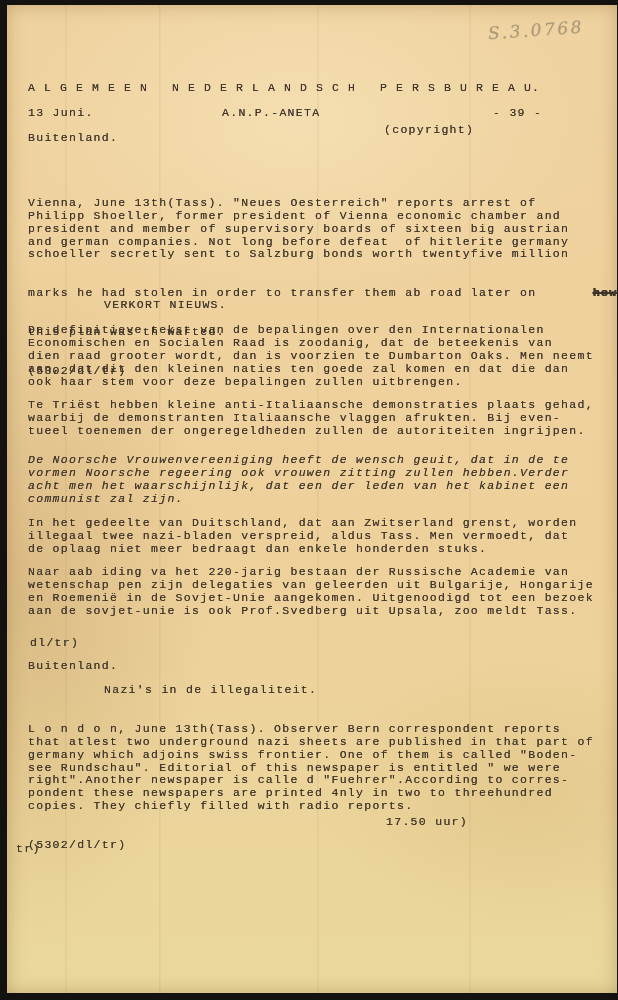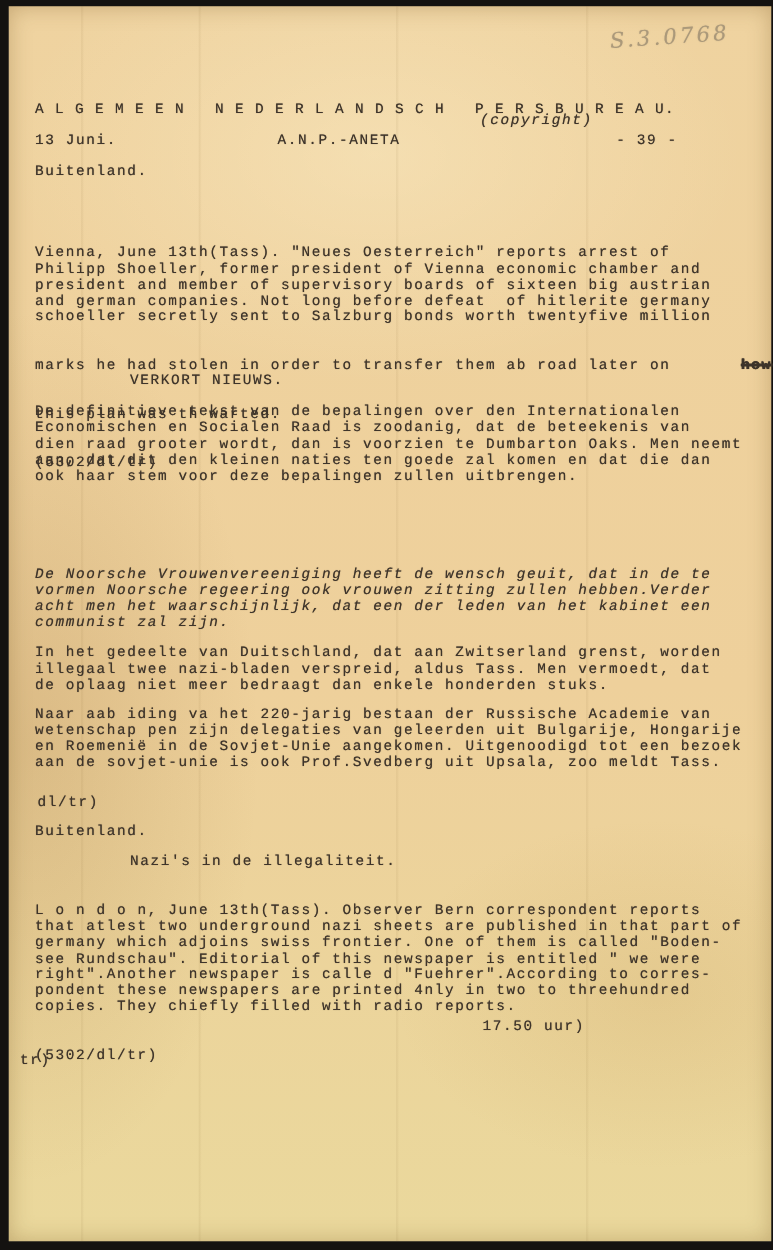--- a/index.html
+++ b/index.html
@@ -64,21 +64,21 @@
     <div class="crease c3"></div>
     <div class="crease c4"></div>
   </div>
 
   <div class="pencil">S.3.0768</div>
 
   <div class="txt" style="left:28px;top:82px;letter-spacing:1.1px;">A L G E M E E N   N E D E R L A N D S C H   P E R S B U R E A U.</div>
 
   <div class="txt" style="left:28px;top:107px;">13 Juni.</div>
   <div class="txt" style="left:222px;top:107px;">A.N.P.-ANETA</div>
-  <div class="txt" style="left:384px;top:91px;font-style:italic;">(copyright)</div>
+  <div class="txt" style="left:384px;top:124px;">(copyright)</div>
   <div class="txt" style="left:493px;top:107px;">- 39 -</div>
 
   <div class="txt" style="left:28px;top:132px;">Buitenland.</div>
 
 
   <div class="txt" style="left:28px;top:171px;">
     <div class="wrapblock">Vienna, June 13th(Tass). "Neues Oesterreich" reports arrest of
 Philipp Shoeller, former president of Vienna economic chamber and
 president and member of supervisory boards of sixteen big austrian
 and german companies. Not long before defeat  of hitlerite germany
@@ -88,20 +88,23 @@
     <div>(5302/dl/tr)</div>
   </div>
 
   <div class="txt heading" style="left:104px;top:299px;">VERKORT NIEUWS.</div>
 
   <div class="txt wrapblock" style="left:28px;top:324px;">De definitieve tekst van de bepalingen over den Internationalen
 Economischen en Socialen Raad is zoodanig, dat de beteekenis van
 dien raad grooter wordt, dan is voorzien te Dumbarton Oaks. Men neemt
 aan, dat dit den kleinen naties ten goede zal komen en dat die dan
 ook haar stem voor deze bepalingen zullen uitbrengen.</div>
+  <div class="txt wrapblock" style="left:28px;top:399px;">Te Triëst hebben kleine anti-Italiaansche demonstraties plaats gehad,
+waarbij de demonstranten Italiaansche vlaggen afrukten. Bij even-
+tueel toenemen der ongeregeldheden zullen de autoriteiten ingrijpen.</div>
   <div class="txt wrapblock" style="left:28px;top:454px;font-style:italic;">De Noorsche Vrouwenvereeniging heeft de wensch geuit, dat in de te
 vormen Noorsche regeering ook vrouwen zitting zullen hebben.Verder
 acht men het waarschijnlijk, dat een der leden van het kabinet een
 communist zal zijn.</div>
   <div class="txt wrapblock" style="left:28px;top:517px;">In het gedeelte van Duitschland, dat aan Zwitserland grenst, worden
 illegaal twee nazi-bladen verspreid, aldus Tass. Men vermoedt, dat
 de oplaag niet meer bedraagt dan enkele honderden stuks.</div>
   <div class="txt wrapblock" style="left:28px;top:566px;">Naar aab iding va het 220-jarig bestaan der Russische Academie van
 wetenschap pen zijn delegaties van geleerden uit Bulgarije, Hongarije
 en Roemenië in de Sovjet-Unie aangekomen. Uitgenoodigd tot een bezoek

